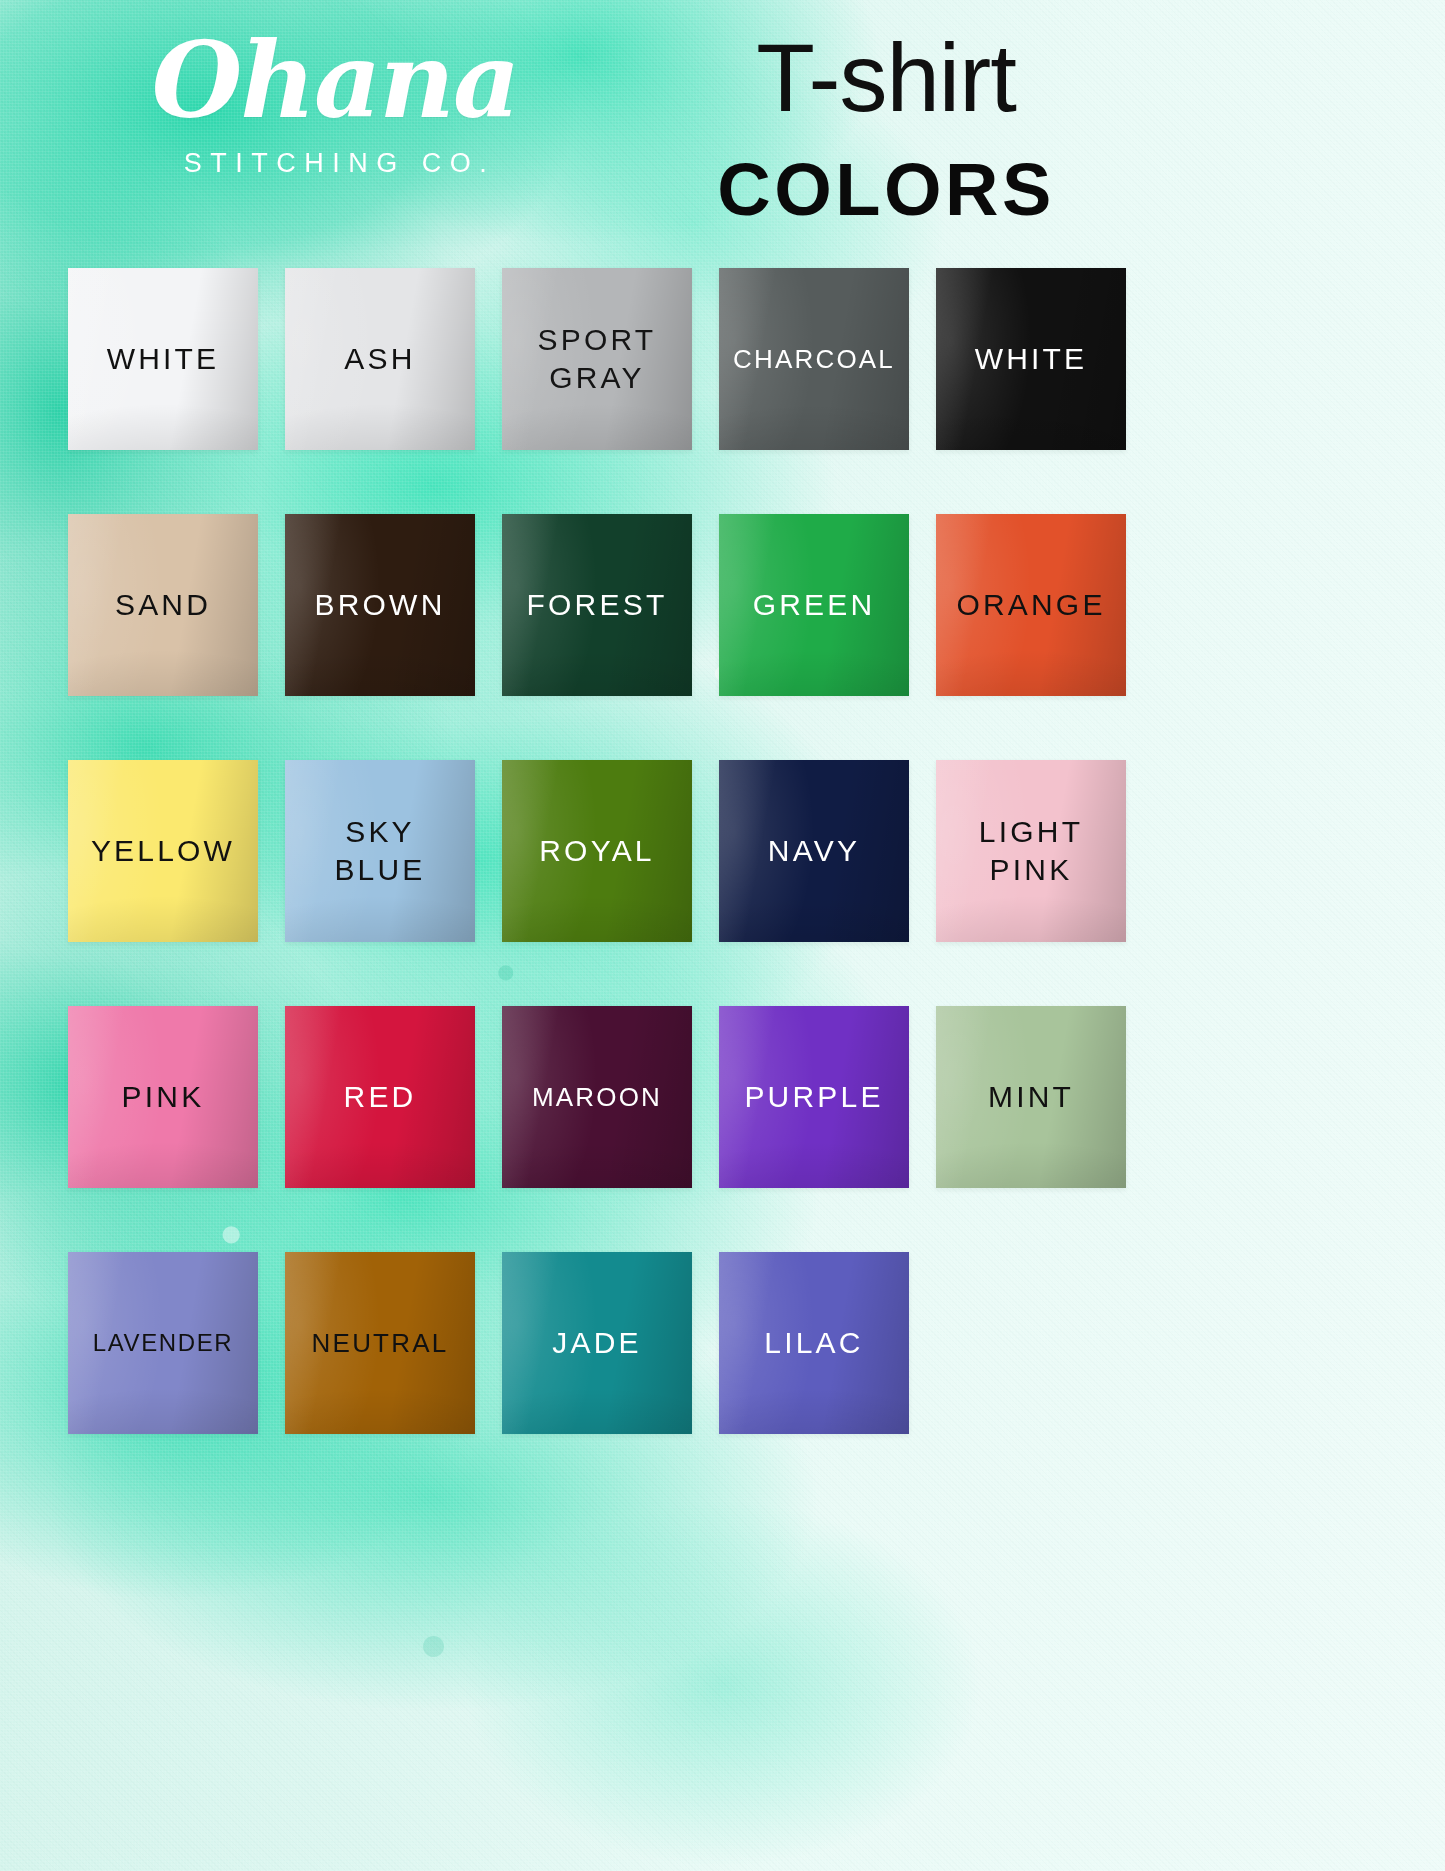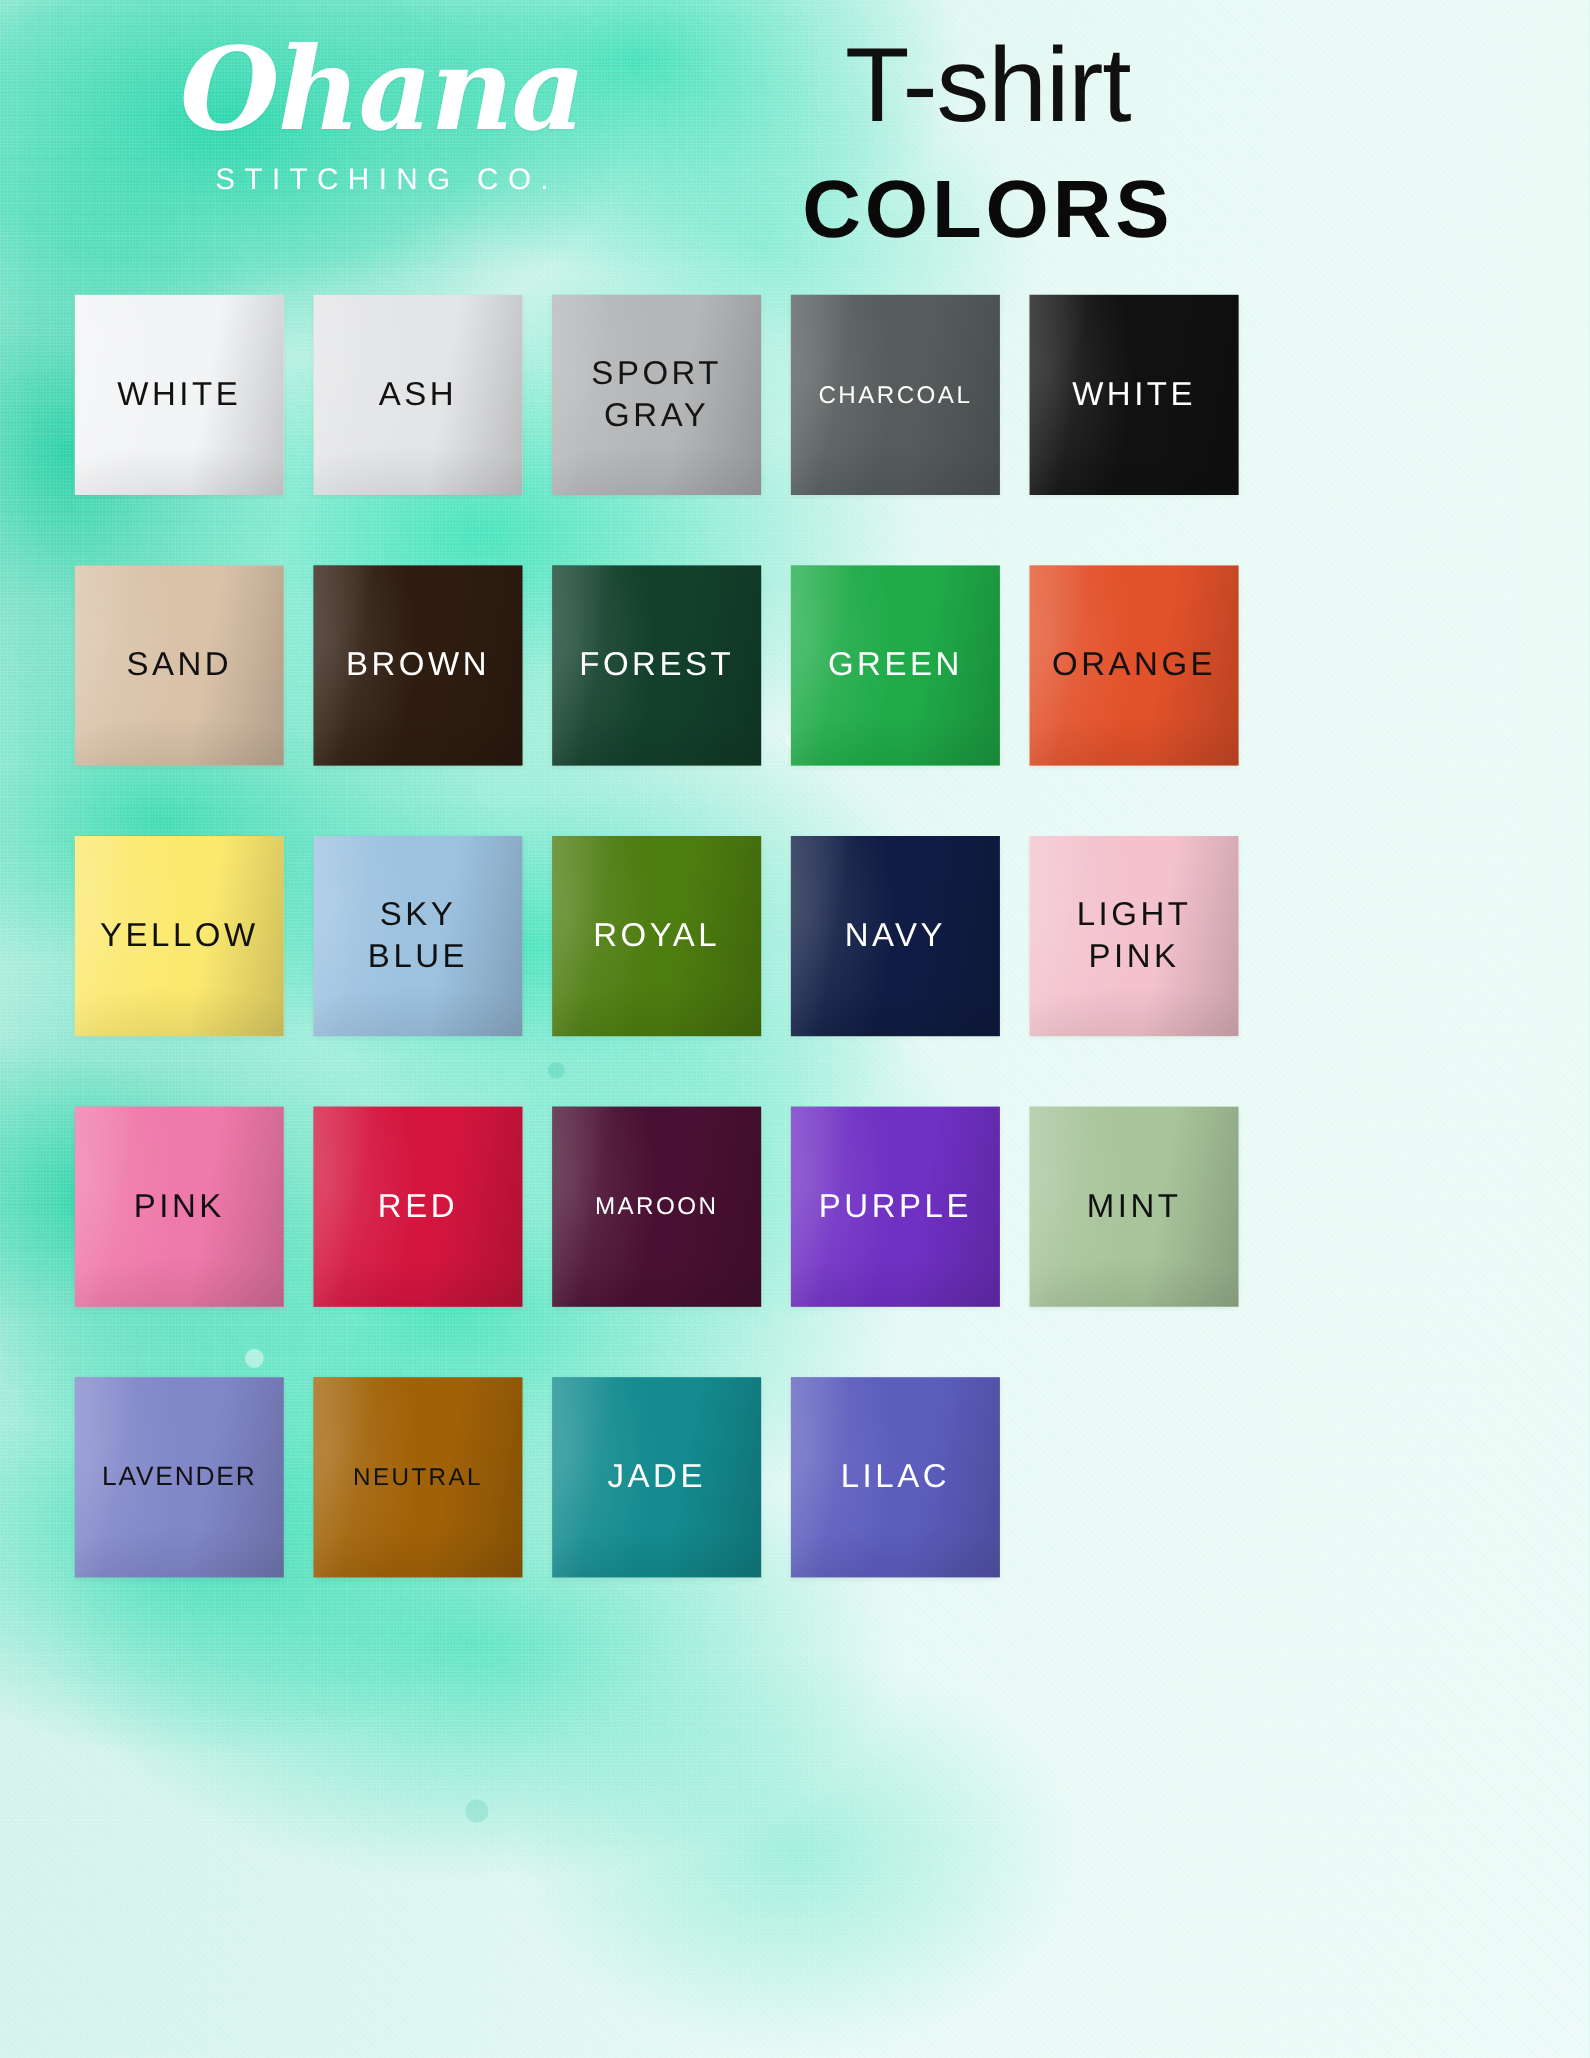--- a/index.html
+++ b/index.html
@@ -67,21 +67,21 @@
   }
 
   #page {
     position: relative;
     z-index: 5;
     width: 1445px;
     height: 1871px;
   }
 
   
-  #header { position: absolute; top: 0; left: 12px; width: 1244px; height: 250px; }
+  #header { position: absolute; top: 0; left: 0; width: 1244px; height: 250px; }
 
   #brand { position: absolute; left: 120px; top: 28px; width: 430px; text-align: center; }
 
   #brand-name {
     font-family: "DejaVu Serif", serif;
     font-style: italic;
     font-weight: 700;
     font-size: 104px;
     line-height: 1.02;
     color: #ffffff;
@@ -168,21 +168,21 @@
     font-family: "Liberation Sans", sans-serif;
     font-weight: 300;
     font-size: 30px;
     line-height: 1.26;
     letter-spacing: 3.2px;
     text-align: center;
     white-space: pre-line;
     padding: 0 4px;
   }
 
-  .swatch-label.small { font-size: 22px; letter-spacing: 2.2px; }
+  .swatch-label.small { font-size: 26px; letter-spacing: 2.2px; }
   .swatch-label.tiny  { font-size: 24px; letter-spacing: 1.6px; }
 </style>
 </head>
 <body>
 
 <div id="bg-layer"></div>
 <div id="bg-texture"></div>
 <div id="bg-speckle"></div>
 
 <div id="page">

